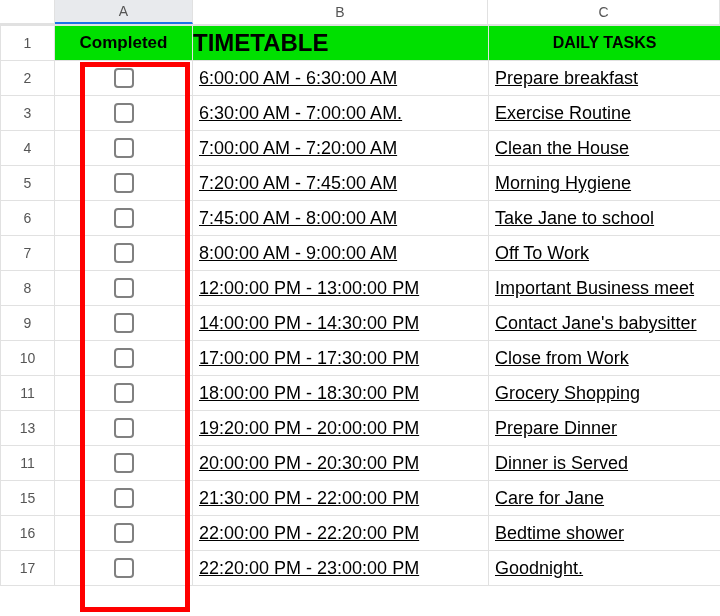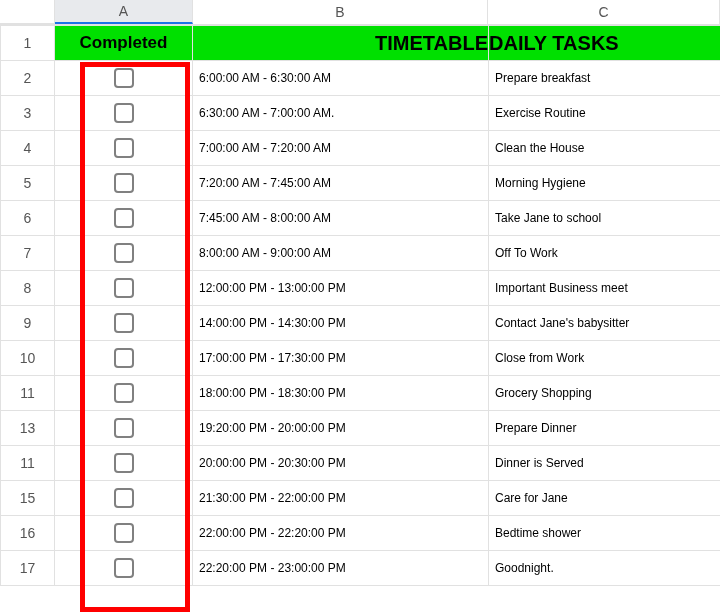--- a/index.html
+++ b/index.html
@@ -76,43 +76,44 @@
   
   tr.headerRow td.cellA,
   tr.headerRow td.cellB,
   tr.headerRow td.cellC {
     background: #00e000;
     font-weight: bold;
     color: #000;
     height: 34px;
   }
   tr.headerRow td.cellA { text-align: center; font-size: 17px; }
-  tr.headerRow td.cellB { text-align: right; font-size: 20px; }
-  tr.headerRow td.cellC { font-size: 20px; }
+  tr.headerRow td.cellB { text-align: left; font-size: 24px; }
+  tr.headerRow td.cellC { text-align: center; font-size: 16px; }
 
   
   td.cellA .checkwrap {
     display: flex;
     align-items: center;
     justify-content: center;
     height: 100%;
   }
   .checkbox {
     width: 20px;
     height: 20px;
     border: 2.5px solid #808080;
     border-radius: 4px;
     box-sizing: border-box;
     background: #ffffff;
   }
   td.cellB .txt, td.cellC .txt {
     padding-left: 6px;
-    font-size: 12px;
+    font-size: 18px;
     white-space: nowrap;
     overflow: hidden;
+    text-decoration: underline;
   }
 
   
   .red-overlay {
     position: absolute;
     left: 80px;
     top: 62px;
     width: 110px;
     height: 550px;
     border: 5px solid #ff0000;

